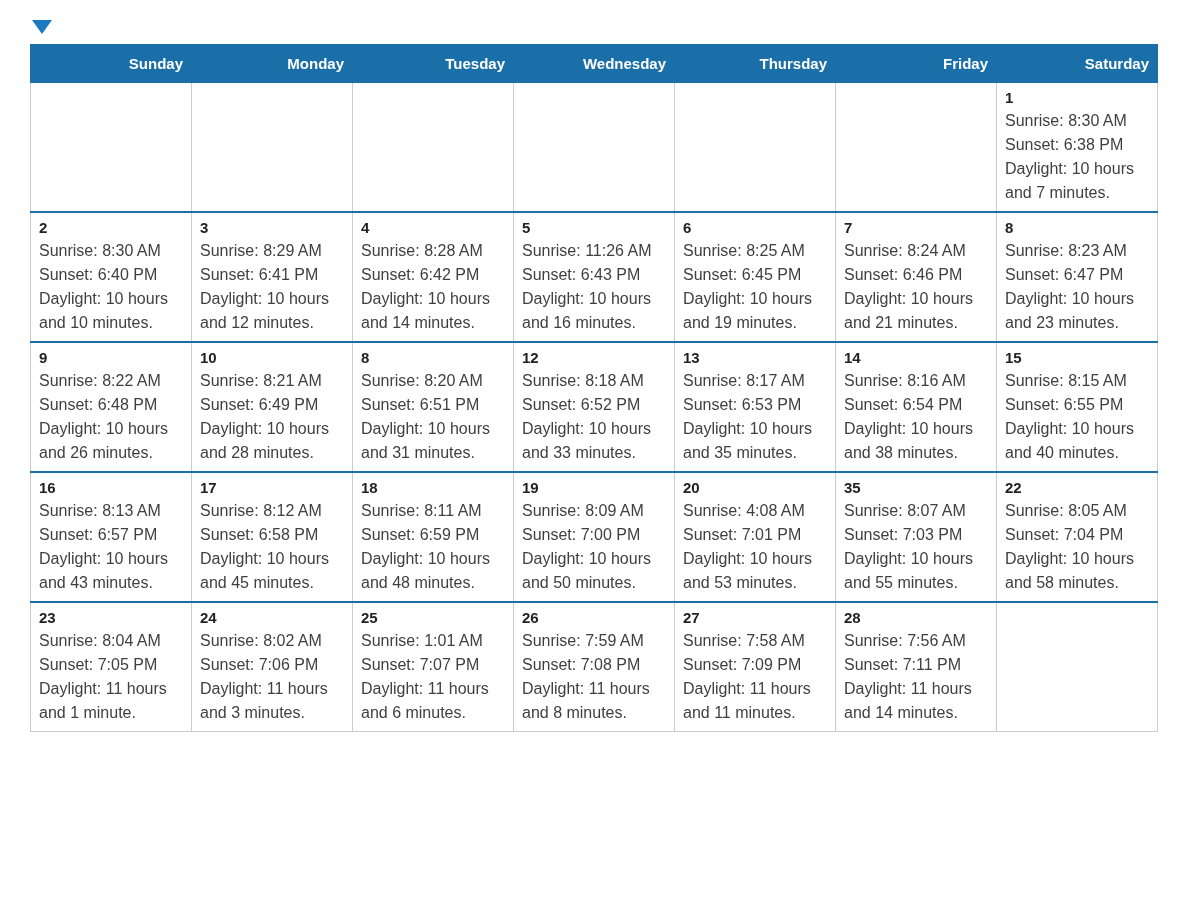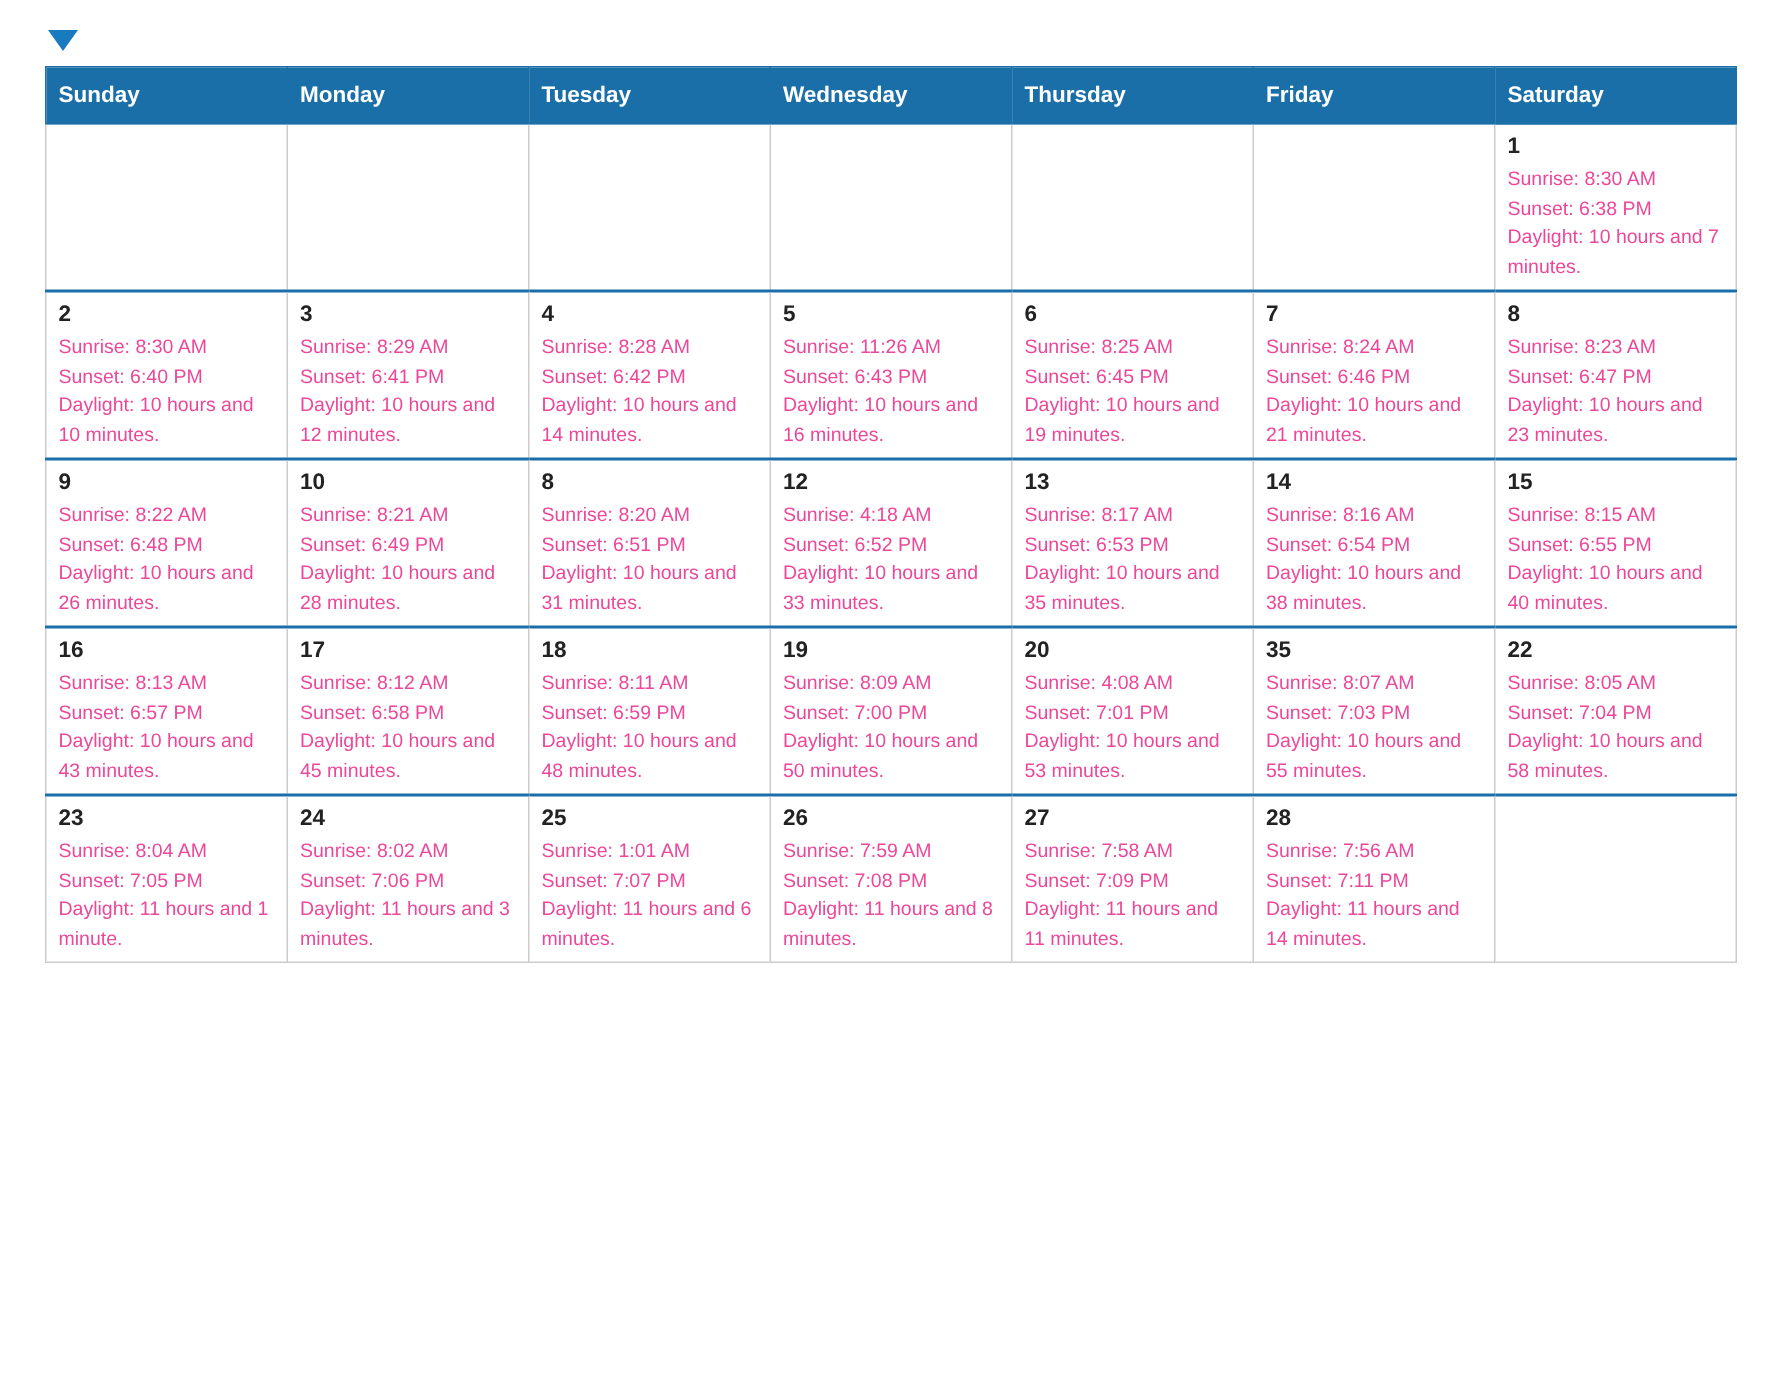--- a/index.html
+++ b/index.html
@@ -58,42 +58,42 @@
       width: 100%;
       border-collapse: collapse;
       margin-top: 8px;
     }
     .calendar-table th {
       background-color: #1a6fa8;
       color: #fff;
       font-size: 15px;
       font-weight: bold;
       padding: 10px 8px;
-      text-align: left;
+      text-align: right;
       border: 1px solid #1a6fa8;
     }
     .calendar-table td {
       vertical-align: top;
       border: 1px solid #ccc;
       padding: 6px 8px;
       width: 14.28%;
       min-height: 100px;
       font-size: 12.5px;
       color: #333;
     }
     .day-number {
       font-size: 15px;
       font-weight: bold;
       color: #222;
       display: block;
       margin-bottom: 3px;
     }
     .day-info {
-      font-size: 13px;
-      color: #ec4899;
+      font-size: 16px;
+      color: #404040;
       line-height: 1.5;
     }
     .empty-cell {
       background: #fff;
     }
     .row-border td {
       border-top: 2px solid #1a6fa8;
     }
   </style>
 </head>
@@ -200,21 +200,21 @@
 Daylight: 10 hours and 28 minutes.</div>
         </td>
         <td>
           <span class="day-number">8</span>
           <div class="day-info">Sunrise: 8:20 AM
 Sunset: 6:51 PM
 Daylight: 10 hours and 31 minutes.</div>
         </td>
         <td>
           <span class="day-number">12</span>
-          <div class="day-info">Sunrise: 4:18 AM
+          <div class="day-info">Sunrise: 8:18 AM
 Sunset: 6:52 PM
 Daylight: 10 hours and 33 minutes.</div>
         </td>
         <td>
           <span class="day-number">13</span>
           <div class="day-info">Sunrise: 8:17 AM
 Sunset: 6:53 PM
 Daylight: 10 hours and 35 minutes.</div>
         </td>
         <td>

